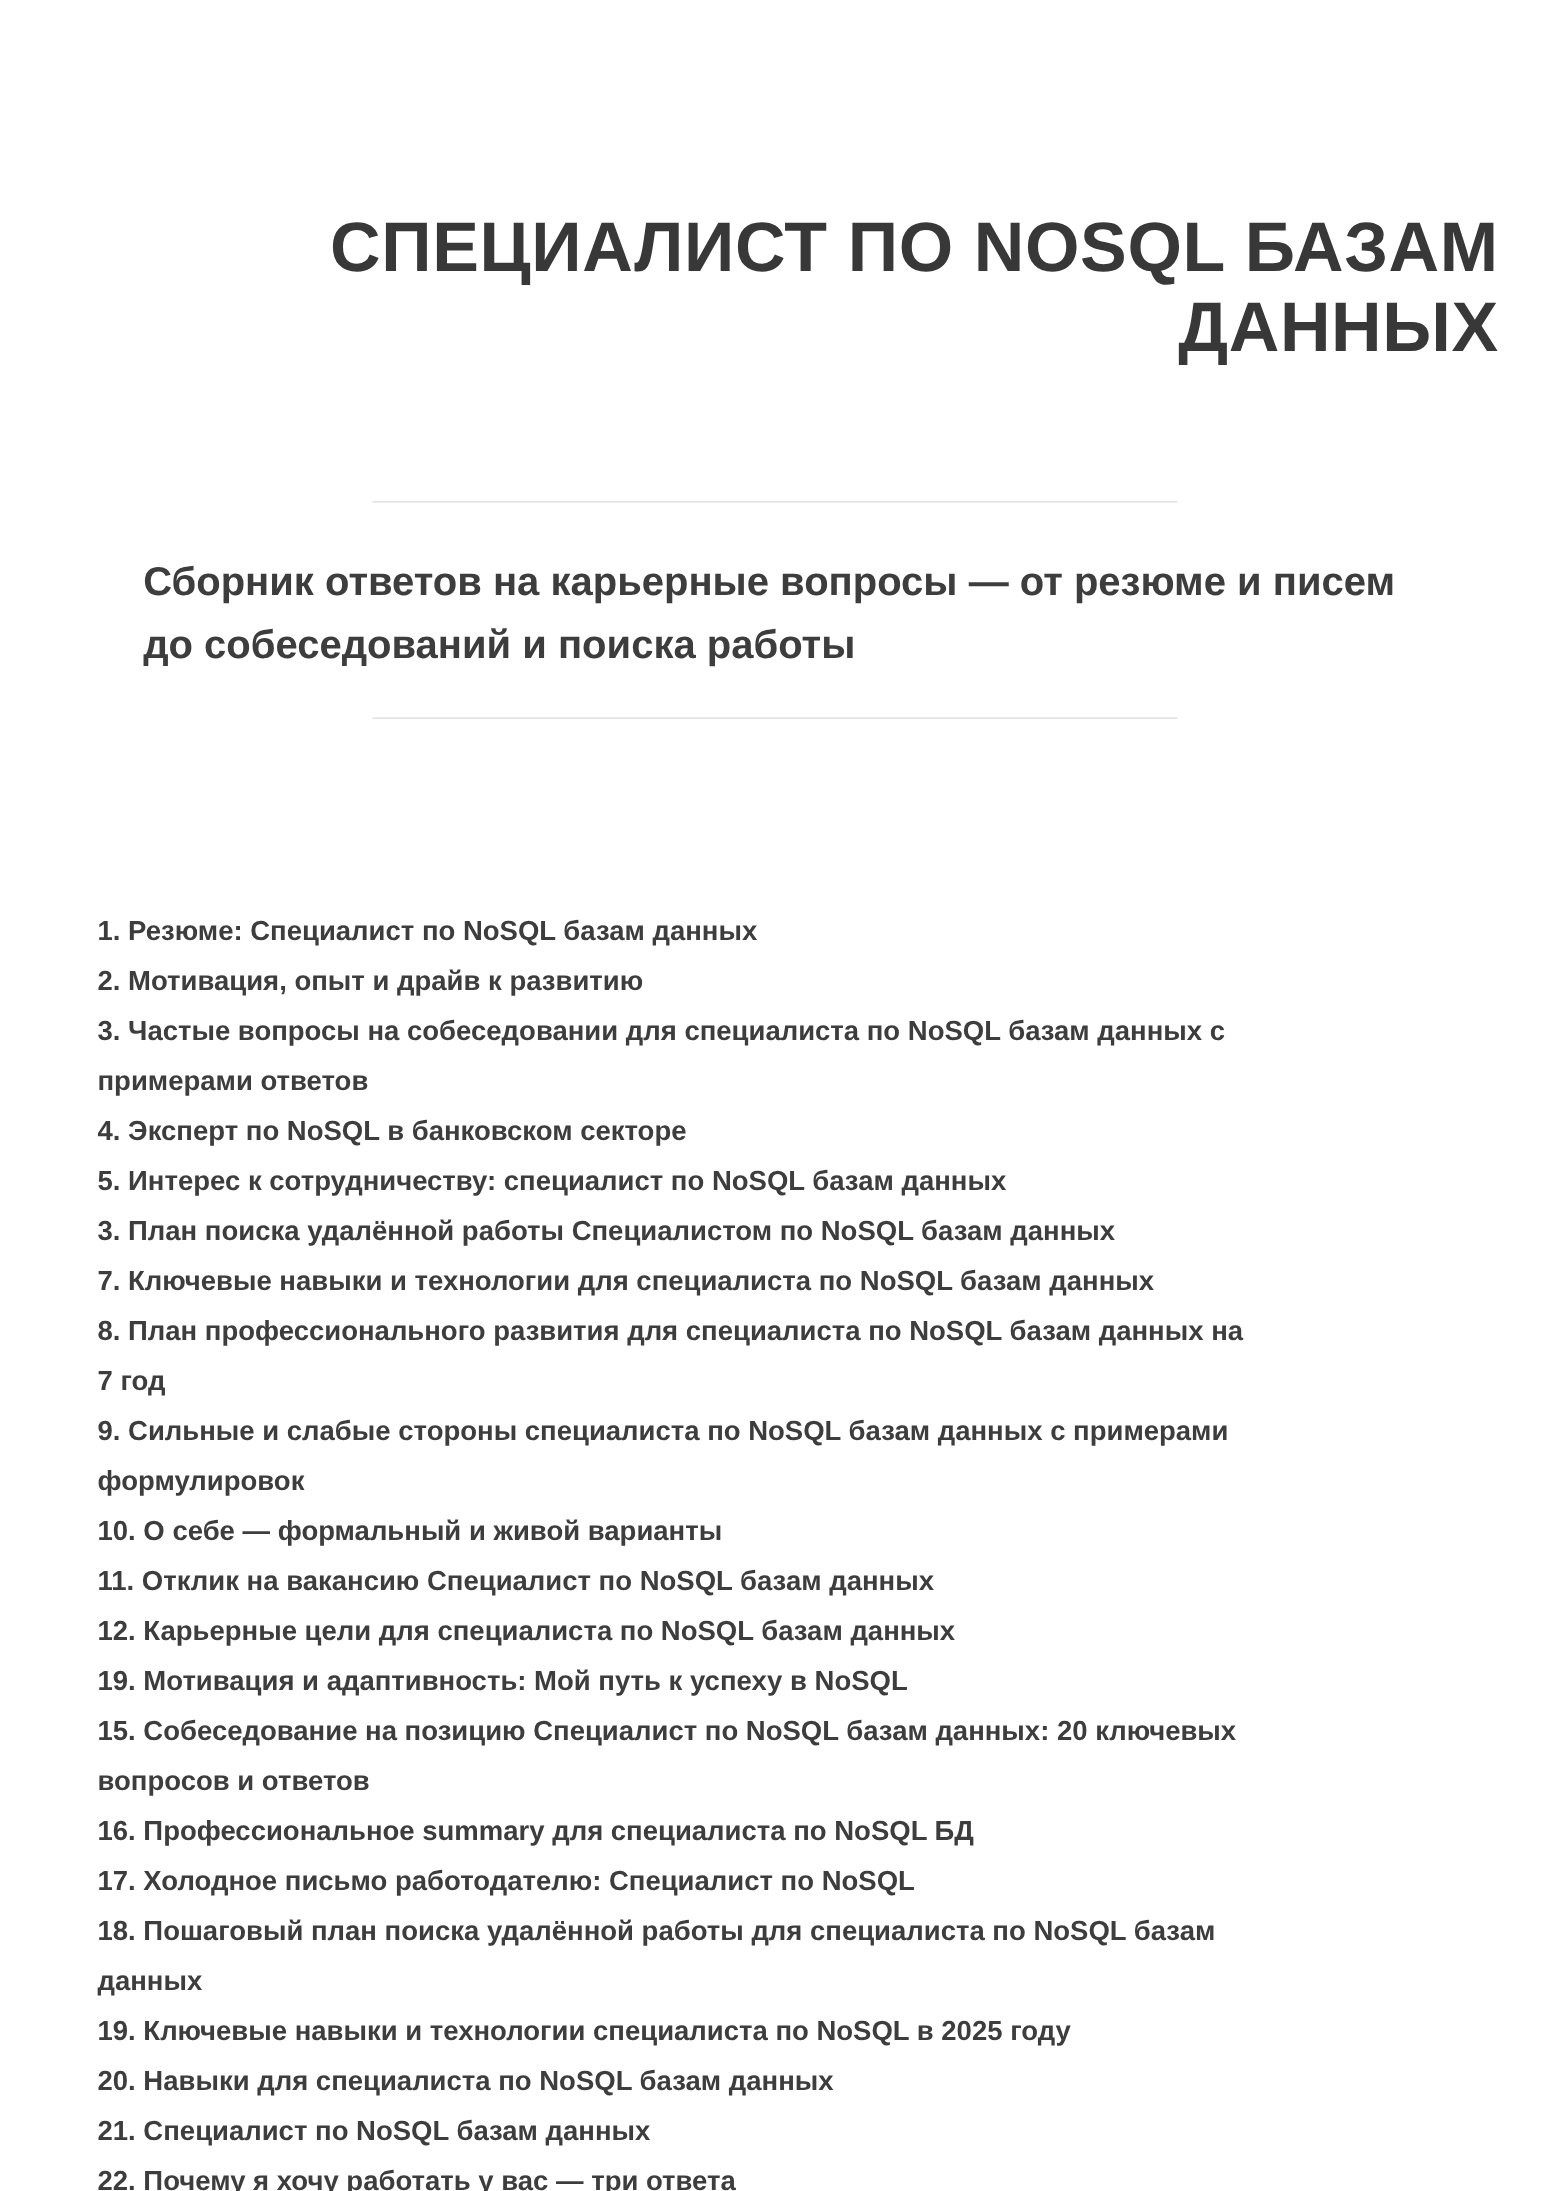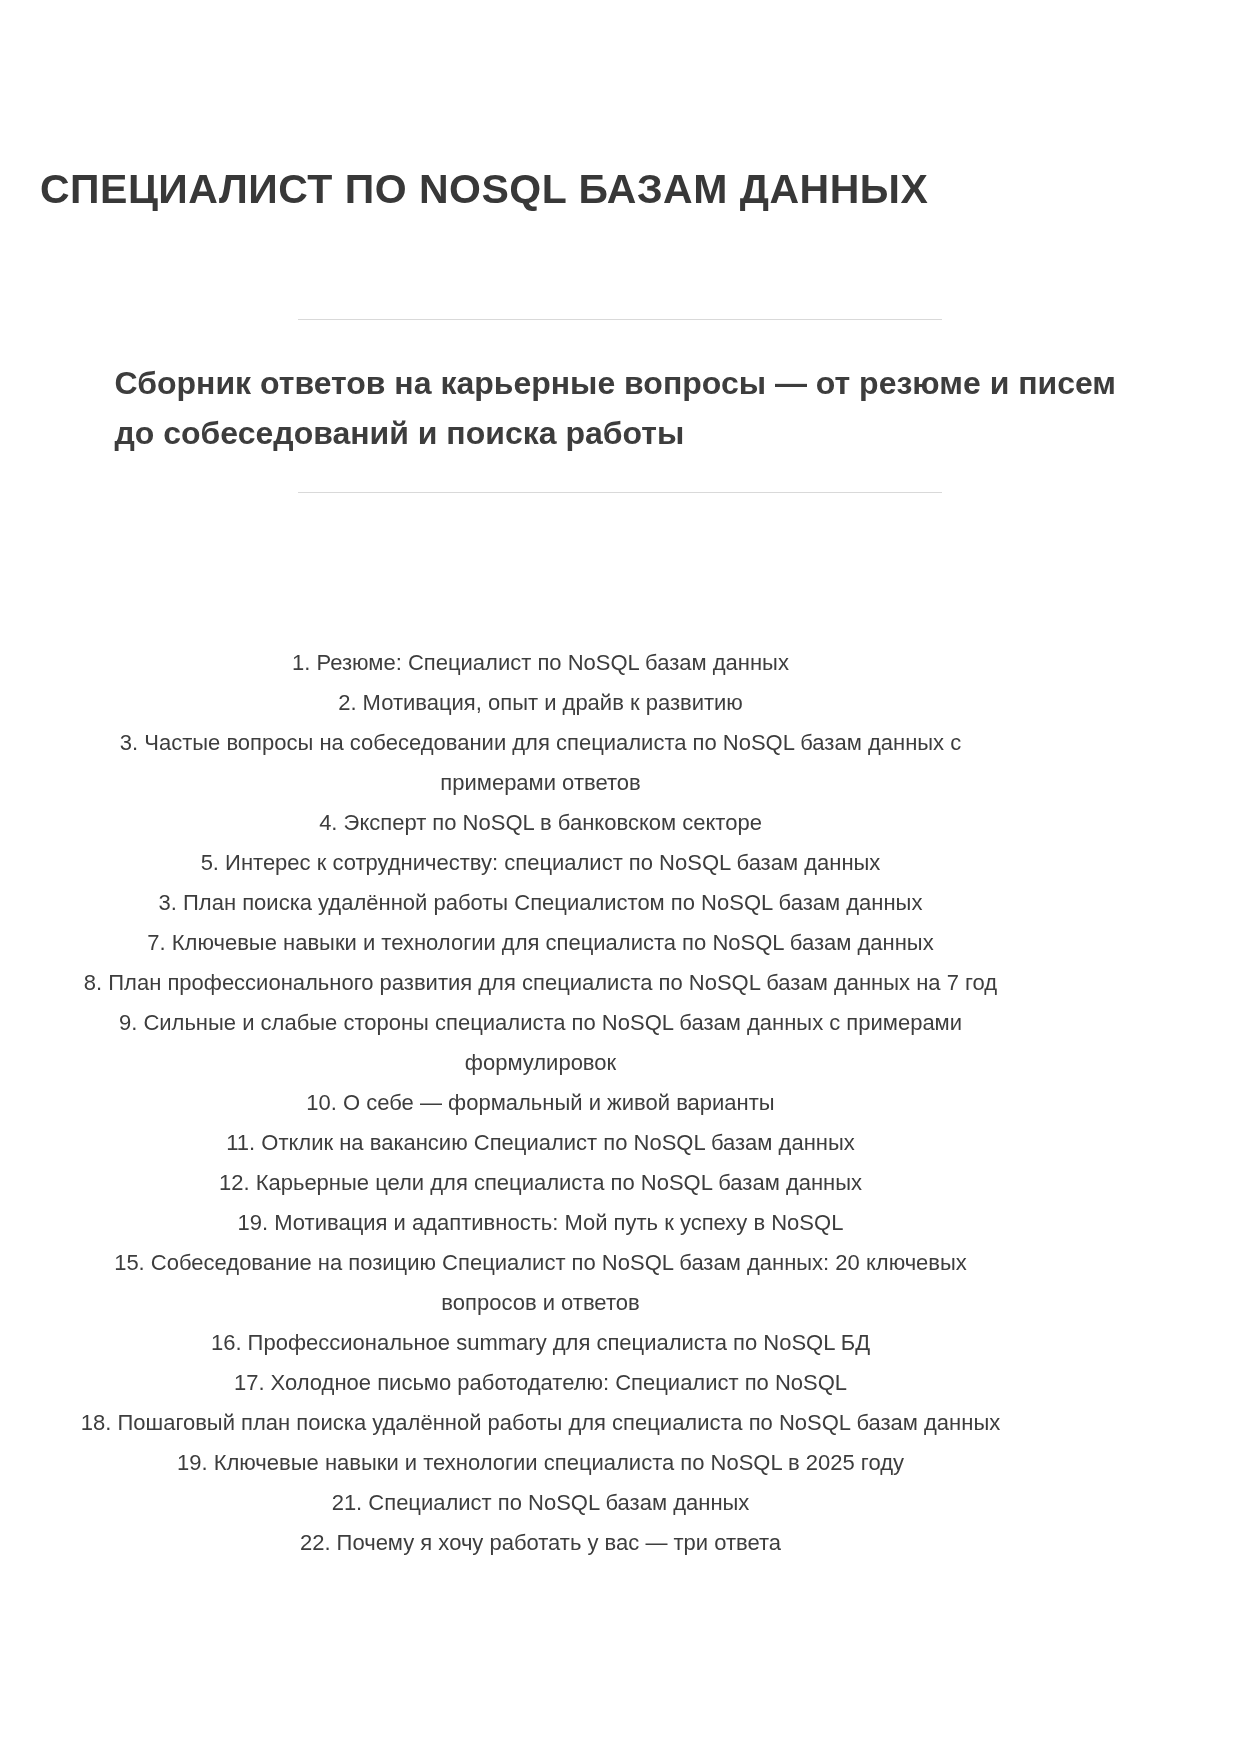--- a/index.html
+++ b/index.html
@@ -17,22 +17,22 @@
   .page {
     box-sizing: border-box;
     width: 1239px;
     height: 1753px;
     padding-top: 166px;
     background: #ffffff;
   }
   .doc-title {
     margin: 0 auto;
     padding: 0 40px;
-    text-align: left;
-    font-size: 41px;
+    text-align: right;
+    font-size: 56px;
     line-height: 1.15;
     font-weight: 700;
     letter-spacing: 0.5px;
     color: #383838;
   }
   .divider {
     width: 644px;
     height: 0;
     border: none;
     border-top: 1px solid #d9d9d9;
@@ -55,23 +55,22 @@
     color: #3d3d3d;
   }
   .toc {
     margin: 150px 0 0 78px;
     max-width: 925px;
   }
   .toc p.toc-item {
     margin: 0;
     font-size: 22px;
     line-height: 40px;
-    font-weight: 400;
+    font-weight: 700;
     color: #3d3d3d;
-    text-align: center;
   }
 </style>
 </head>
 <body>
 
 <main class="page">
 
   <h1 class="doc-title">СПЕЦИАЛИСТ ПО NOSQL БАЗАМ ДАННЫХ</h1>
 
   <hr class="divider divider-top">
@@ -92,17 +91,18 @@
       <p class="toc-item">9. Сильные и слабые стороны специалиста по NoSQL базам данных с примерами формулировок</p>
       <p class="toc-item">10. О себе — формальный и живой варианты</p>
       <p class="toc-item">11. Отклик на вакансию Специалист по NoSQL базам данных</p>
       <p class="toc-item">12. Карьерные цели для специалиста по NoSQL базам данных</p>
       <p class="toc-item">19. Мотивация и адаптивность: Мой путь к успеху в NoSQL</p>
       <p class="toc-item">15. Собеседование на позицию Специалист по NoSQL базам данных: 20 ключевых вопросов и ответов</p>
       <p class="toc-item">16. Профессиональное summary для специалиста по NoSQL БД</p>
       <p class="toc-item">17. Холодное письмо работодателю: Специалист по NoSQL</p>
       <p class="toc-item">18. Пошаговый план поиска удалённой работы для специалиста по NoSQL базам данных</p>
       <p class="toc-item">19. Ключевые навыки и технологии специалиста по NoSQL в 2025 году</p>
+      <p class="toc-item">20. Навыки для специалиста по NoSQL базам данных</p>
       <p class="toc-item">21. Специалист по NoSQL базам данных</p>
       <p class="toc-item">22. Почему я хочу работать у вас — три ответа</p>
     </section>
 
 </main>
 
 </body></html>

